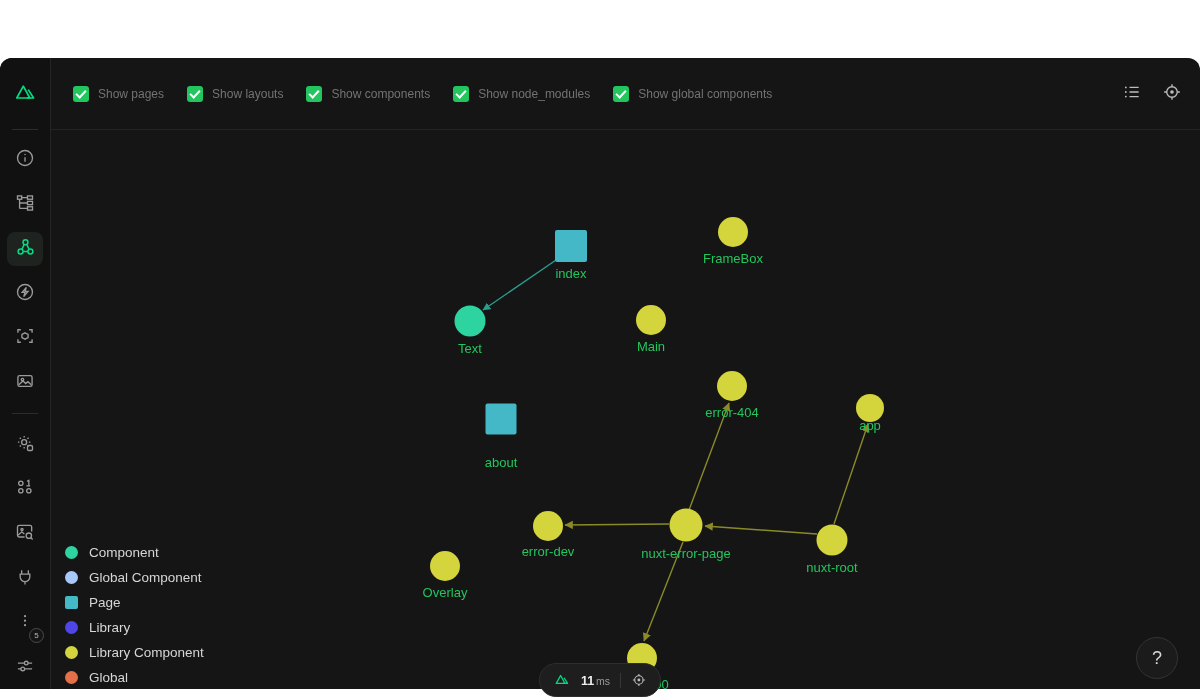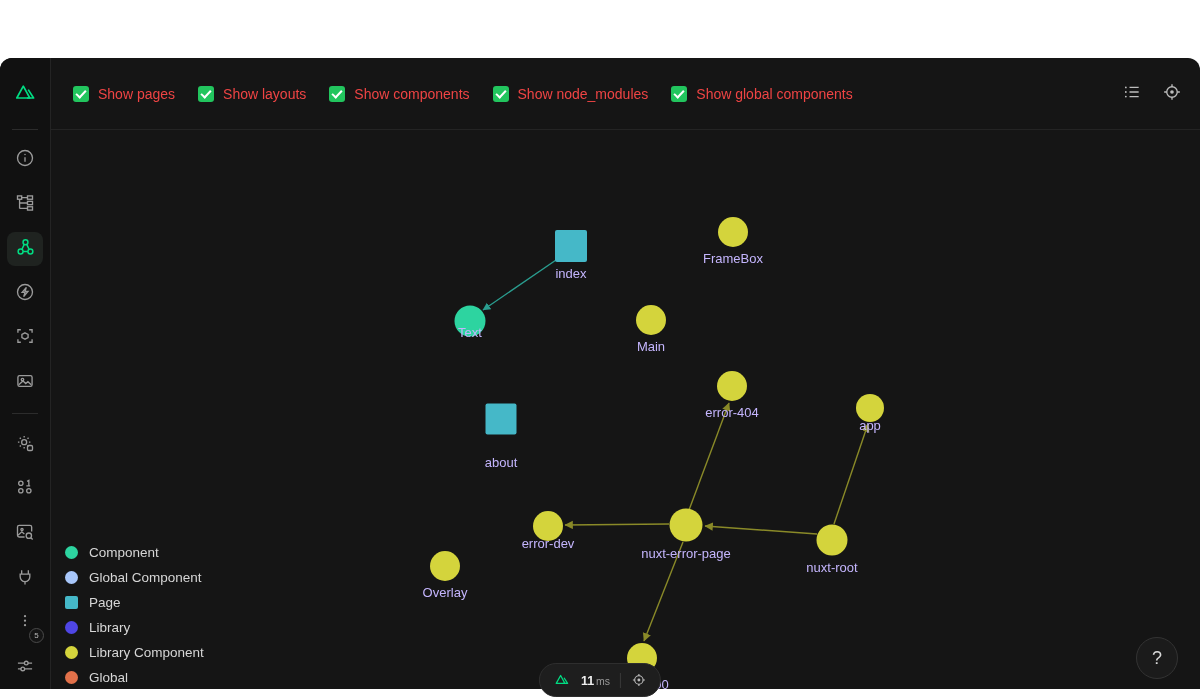--- a/index.html
+++ b/index.html
@@ -65,34 +65,34 @@
   .cbox {
     width: 16px; height: 16px; border-radius: 3px;
     background: #22c55e; position: relative; flex: 0 0 16px;
   }
   .cbox::after {
     content: ""; position: absolute;
     left: 5px; top: 2px; width: 4px; height: 8px;
     border: solid #ffffff; border-width: 0 2px 2px 0;
     transform: rotate(43deg);
   }
-  .check-label { font-size: 14px; color: #ef4444; white-space: nowrap; }
+  .check-label { font-size: 12px; color: #737373; white-space: nowrap; }
   .tool-actions { display: flex; align-items: center; gap: 20px; color: #bdbdbd; }
 
   
   .canvas { position: relative; flex: 1 1 auto; background: #151515; overflow: hidden; }
   .graph-svg { position: absolute; inset: 0; width: 100%; height: 100%; }
 
   .node { position: absolute; transform: translate(-50%, -50%); }
   .node .shape { position: absolute; left:50%; top:50%; transform: translate(-50%,-50%); }
   .node .shape.circle { border-radius: 50%; }
   .node .shape.square { border-radius: 2px; }
   .node .nlabel {
     position: absolute; left: 50%; transform: translateX(-50%);
-    font-size: 13px; color: #c4b5fd; white-space: nowrap;
+    font-size: 13px; color: #22c55e; white-space: nowrap;
   }
 
   
   .legend {
     position: absolute; left: 14px; bottom: 12px;
     display: flex; flex-direction: column; gap: 10px;
   }
   .legend-row { display: flex; align-items: center; gap: 11px; }
   .legend-swatch { width: 13px; height: 13px; flex: 0 0 13px; }
   .legend-swatch.circle { border-radius: 50%; }
@@ -349,21 +349,21 @@
           <span class="nlabel" style="top:20px;">index</span>
         </div>
 
         <div class="node" style="left:682px; top:102px;">
           <span class="shape circle" style="width:30px;height:30px;background:#d4d43c;"></span>
           <span class="nlabel" style="top:19px;">FrameBox</span>
         </div>
 
         <div class="node" style="left:419px; top:191px;">
           <span class="shape circle" style="width:31px;height:31px;background:#2dd4a0;"></span>
-          <span class="nlabel" style="top:4px;">Text</span>
+          <span class="nlabel" style="top:20px;">Text</span>
         </div>
 
         <div class="node" style="left:600px; top:190px;">
           <span class="shape circle" style="width:30px;height:30px;background:#d4d43c;"></span>
           <span class="nlabel" style="top:19px;">Main</span>
         </div>
 
         <div class="node" style="left:681px; top:256px;">
           <span class="shape circle" style="width:30px;height:30px;background:#d4d43c;"></span>
           <span class="nlabel" style="top:19px;">error-404</span>
@@ -374,21 +374,21 @@
           <span class="nlabel" style="top:10px;">app</span>
         </div>
 
         <div class="node" style="left:450px; top:289px;">
           <span class="shape square" style="width:31px;height:31px;background:#45b8c8;"></span>
           <span class="nlabel" style="top:36px;">about</span>
         </div>
 
         <div class="node" style="left:497px; top:396px;">
           <span class="shape circle" style="width:30px;height:30px;background:#d4d43c;"></span>
-          <span class="nlabel" style="top:10px;text-align:right;">error-dev</span>
+          <span class="nlabel" style="top:18px;text-align:right;">error-dev</span>
         </div>
 
         <div class="node" style="left:635px; top:395px;">
           <span class="shape circle" style="width:33px;height:33px;background:#d4d43c;"></span>
           <span class="nlabel" style="top:21px;">nuxt-error-page</span>
         </div>
 
         <div class="node" style="left:781px; top:410px;">
           <span class="shape circle" style="width:31px;height:31px;background:#d4d43c;"></span>
           <span class="nlabel" style="top:20px;">nuxt-root</span>

